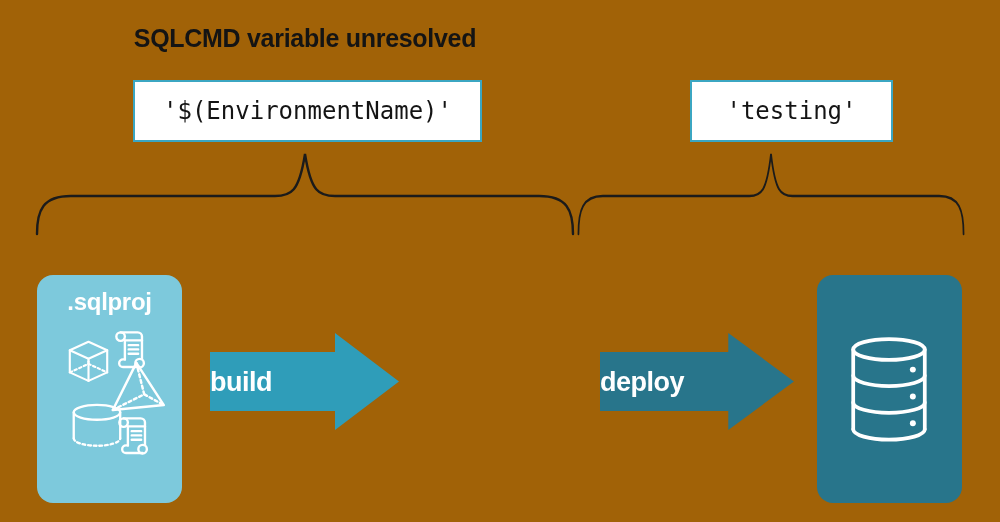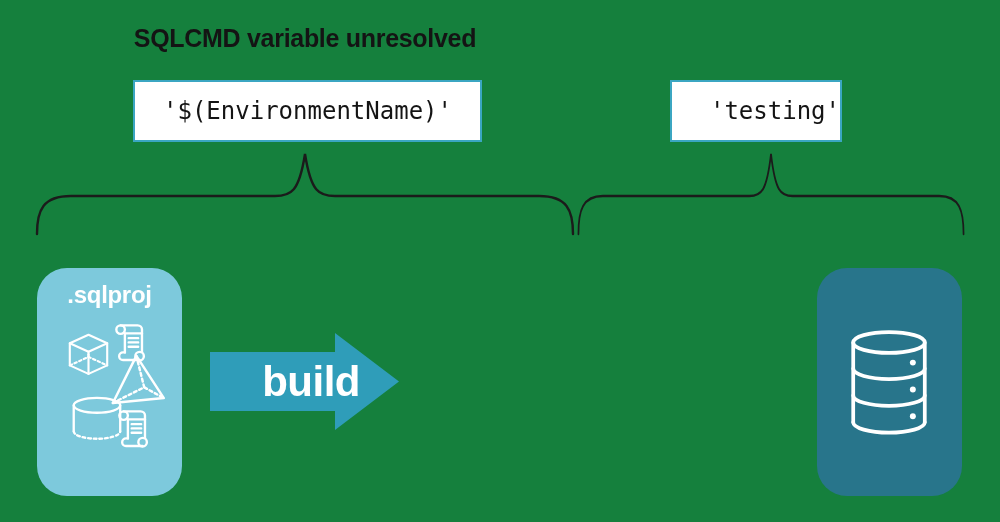--- a/index.html
+++ b/index.html
@@ -1,42 +1,42 @@
 <!DOCTYPE html>
 <html style="--node-light: #7DC9DC; --node-mid: #2F9DB9; --node-dark: #28758B; --code-border: #3BA6C2; --brace: #1B1B1B; --text: #141414; --icon: #FFFFFF;"><head>
 <meta charset="utf-8">
 <style>
   html,body{margin:0;padding:0;background:#ffffff;}
   .canvas{
-    position:relative;width:1000px;height:522px;background:#15803d;overflow:hidden;
+    position:relative;width:1000px;height:522px;background:#a16207;overflow:hidden;
     font-family:"Liberation Sans",sans-serif;
   }
   .heading{
     position:absolute;top:24px;font-size:25px;font-weight:700;color:var(--text);
     text-align:center;letter-spacing:-0.3px;
   }
   .heading-left{left:55px;width:500px;}
   .heading-right{left:621px;width:300px;}
   .codebox{
     position:absolute;top:80px;height:62px;border:2px solid var(--code-border);
     background:#ffffff;display:flex;align-items:center;justify-content:center;
     box-sizing:border-box;
   }
   .codebox-left{left:133px;width:349px;}
-  .codebox-right{left:670px;width:172px;justify-content:flex-end;}
+  .codebox-right{left:690px;width:203px;}
   .code{
     font-family:"DejaVu Sans Mono",monospace;font-size:24px;color:var(--text);
     white-space:pre;
   }
   .brace{position:absolute;top:150px;height:86px;}
   .brace-left{left:35px;width:540px;}
   .brace-right{left:577px;width:388px;}
   .brace path{stroke:var(--brace);stroke-width:2.4;fill:none;stroke-linecap:round;}
   .node{
-    position:absolute;top:268px;width:145px;height:228px;border-radius:30px;
+    position:absolute;top:275px;width:145px;height:228px;border-radius:16px;
     color:var(--icon);
   }
   .node-sqlproj{left:37px;background:var(--node-light);}
   .node-dacpac{left:428px;background:var(--node-mid);}
   .node-database{left:817px;background:var(--node-dark);}
   .node-title{
     margin-top:13px;text-align:center;font-size:24px;font-weight:700;color:#ffffff;
     letter-spacing:-0.3px;
   }
   .node-icons{position:absolute;left:0;top:44px;}
@@ -44,21 +44,21 @@
   .node svg *{stroke:#ffffff;}
   .node svg .fdot{fill:#ffffff;stroke:none;}
   .node svg .nf{fill:none;}
   .arrow{position:absolute;top:332px;height:99px;}
   .arrow-build{left:210px;width:190px;color:var(--node-mid);}
   .arrow-deploy{left:600px;width:195px;color:var(--node-dark);}
   .arrow svg{position:absolute;left:0;top:0;width:100%;height:100%;}
   .arrow polygon{fill:currentColor;}
   .arrow-label{
     position:absolute;left:0;width:150px;top:50%;transform:translateY(-50%);
-    text-align:right;font-size:42px;font-weight:700;color:#ffffff;letter-spacing:-0.5px;
+    text-align:left;font-size:27px;font-weight:700;color:#ffffff;letter-spacing:-0.5px;
   }
   .dash{stroke-dasharray:3 3;}
 </style>
 </head>
 <body>
 
 <div class="canvas">
 
   <div class="heading heading-left">SQLCMD variable unresolved</div>
 
@@ -118,20 +118,26 @@
   </div>
 
   <div class="arrow arrow-build">
     <svg viewBox="0 0 190 99" preserveAspectRatio="none">
       <polygon points="0,20 125,20 125,1 189,49.5 125,98 125,79 0,79"></polygon>
     </svg>
     <span class="arrow-label">build</span>
   </div>
 
 
+  <div class="arrow arrow-deploy">
+    <svg viewBox="0 0 190 99" preserveAspectRatio="none">
+      <polygon points="0,20 125,20 125,1 189,49.5 125,98 125,79 0,79"></polygon>
+    </svg>
+    <span class="arrow-label">deploy</span>
+  </div>
 
   <div class="node node-database">
     <svg class="icon-svg" style="left:31px;top:60px;" width="82" height="108" viewBox="0 0 110 140" fill="none" stroke-width="5" stroke-linecap="round">
       <ellipse class="nf" cx="55" cy="17" rx="48" ry="14"></ellipse>
       <path class="nf" d="M7 17 V124 M103 17 V124"></path>
       <path class="nf" d="M7 124 A48 14 0 0 0 103 124"></path>
       <path class="nf" d="M7 52 A48 14 0 0 0 103 52"></path>
       <path class="nf" d="M7 88 A48 14 0 0 0 103 88"></path>
       <circle class="fdot" cx="87" cy="44" r="4"></circle>
       <circle class="fdot" cx="87" cy="80" r="4"></circle>

